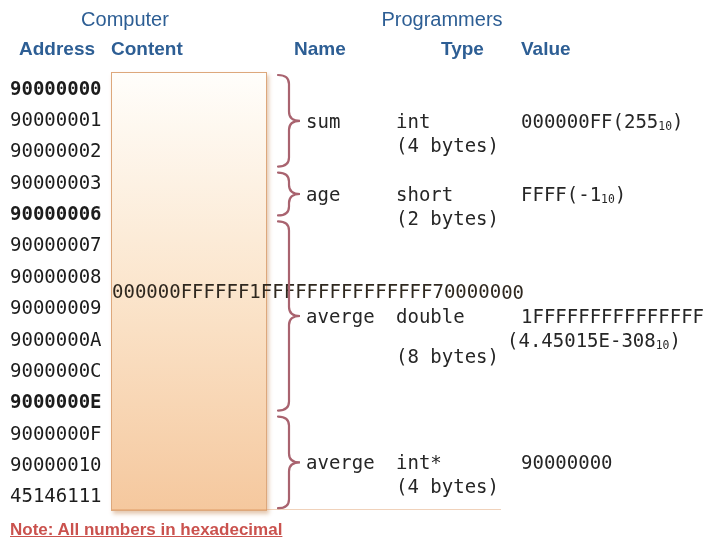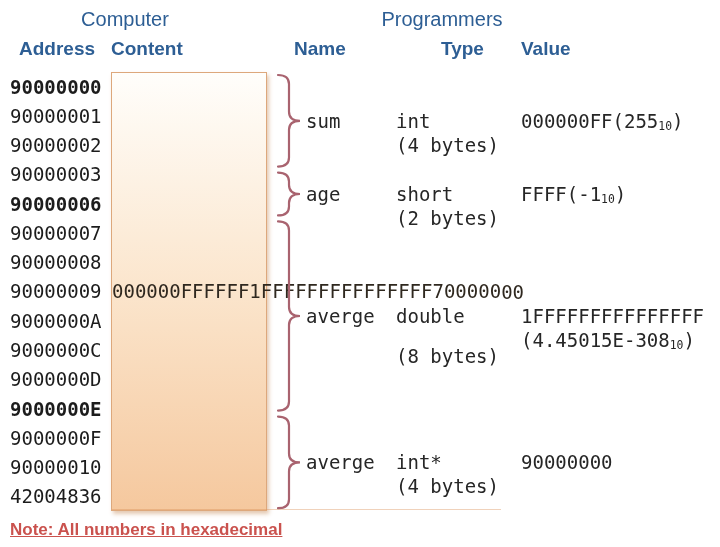--- a/index.html
+++ b/index.html
@@ -83,25 +83,24 @@
     <div class="addr-row bold">90000000</div>
     <div class="addr-row">90000001</div>
     <div class="addr-row">90000002</div>
     <div class="addr-row">90000003</div>
     <div class="addr-row bold">90000006</div>
     <div class="addr-row">90000007</div>
     <div class="addr-row">90000008</div>
     <div class="addr-row">90000009</div>
     <div class="addr-row">9000000A</div>
     <div class="addr-row">9000000C</div>
-    <div class="addr-row">9000000D</div>
     <div class="addr-row bold">9000000E</div>
     <div class="addr-row">9000000F</div>
     <div class="addr-row">90000010</div>
-    <div class="addr-row">42004836</div>
+    <div class="addr-row">45146111</div>
   </div>
 <div id="content-box">
     <div class="content-cell">00</div>
     <div class="content-cell">00</div>
     <div class="content-cell">00</div>
     <div class="content-cell">FF</div>
     <div class="content-cell">FF</div>
     <div class="content-cell">FF</div>
     <div class="content-cell">1F</div>
     <div class="content-cell">FF</div>
@@ -130,20 +129,20 @@
     <div class="anno" style="left: 396px; top: 132.8px;">(4 bytes)</div>
     <div class="anno" style="left: 521px; top: 108.8px;">000000FF(255<sub>10</sub>)</div>
     <div class="anno" style="left: 306px; top: 182px;">age</div>
     <div class="anno" style="left: 396px; top: 182px;">short</div>
     <div class="anno" style="left: 396px; top: 206px;">(2 bytes)</div>
     <div class="anno" style="left: 521px; top: 182px;">FFFF(-1<sub>10</sub>)</div>
     <div class="anno" style="left: 306px; top: 304px;">averge</div>
     <div class="anno" style="left: 396px; top: 304px;">double</div>
     <div class="anno" style="left: 396px; top: 328px; margin-top: 16px;">(8 bytes)</div>
     <div class="anno" style="left: 521px; top: 304px;">1FFFFFFFFFFFFFFF</div>
-    <div class="anno" style="left: 521px; top: 328px; text-align: right;">(4.45015E-308<sub>10</sub>)</div>
+    <div class="anno" style="left: 507px; top: 328px; text-align: right;">(4.45015E-308<sub>10</sub>)</div>
     <div class="anno" style="left: 306px; top: 450.4px;">averge</div>
     <div class="anno" style="left: 396px; top: 450.4px;">int*</div>
     <div class="anno" style="left: 396px; top: 474.4px;">(4 bytes)</div>
     <div class="anno" style="left: 521px; top: 450.4px;">90000000</div>
   </div>
 
 <div id="note">Note: All numbers in hexadecimal</div>
 
 </body></html>

